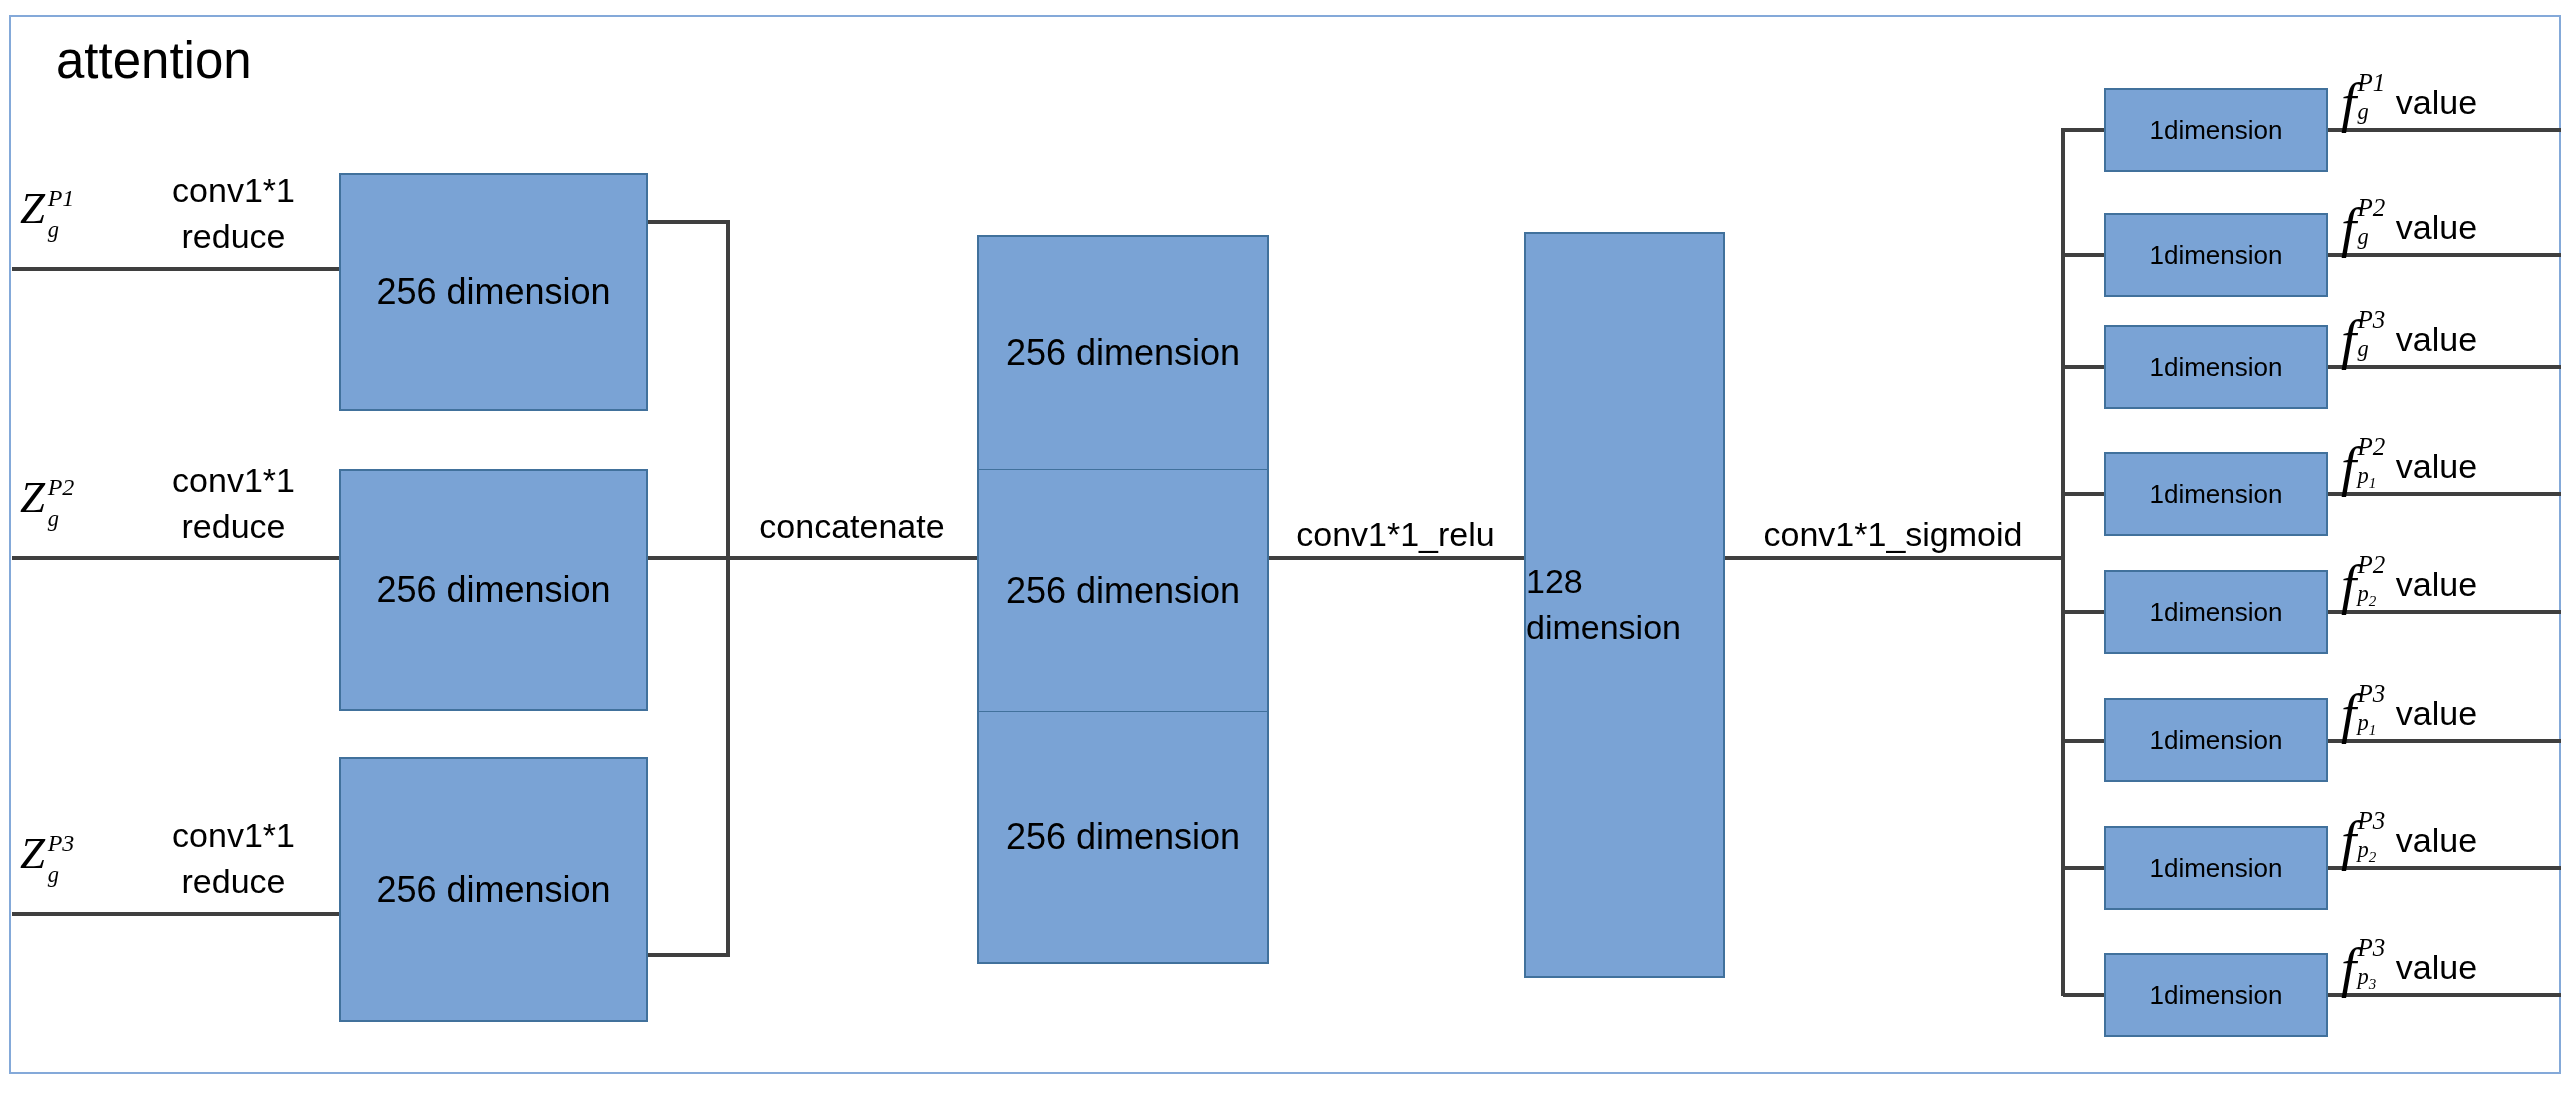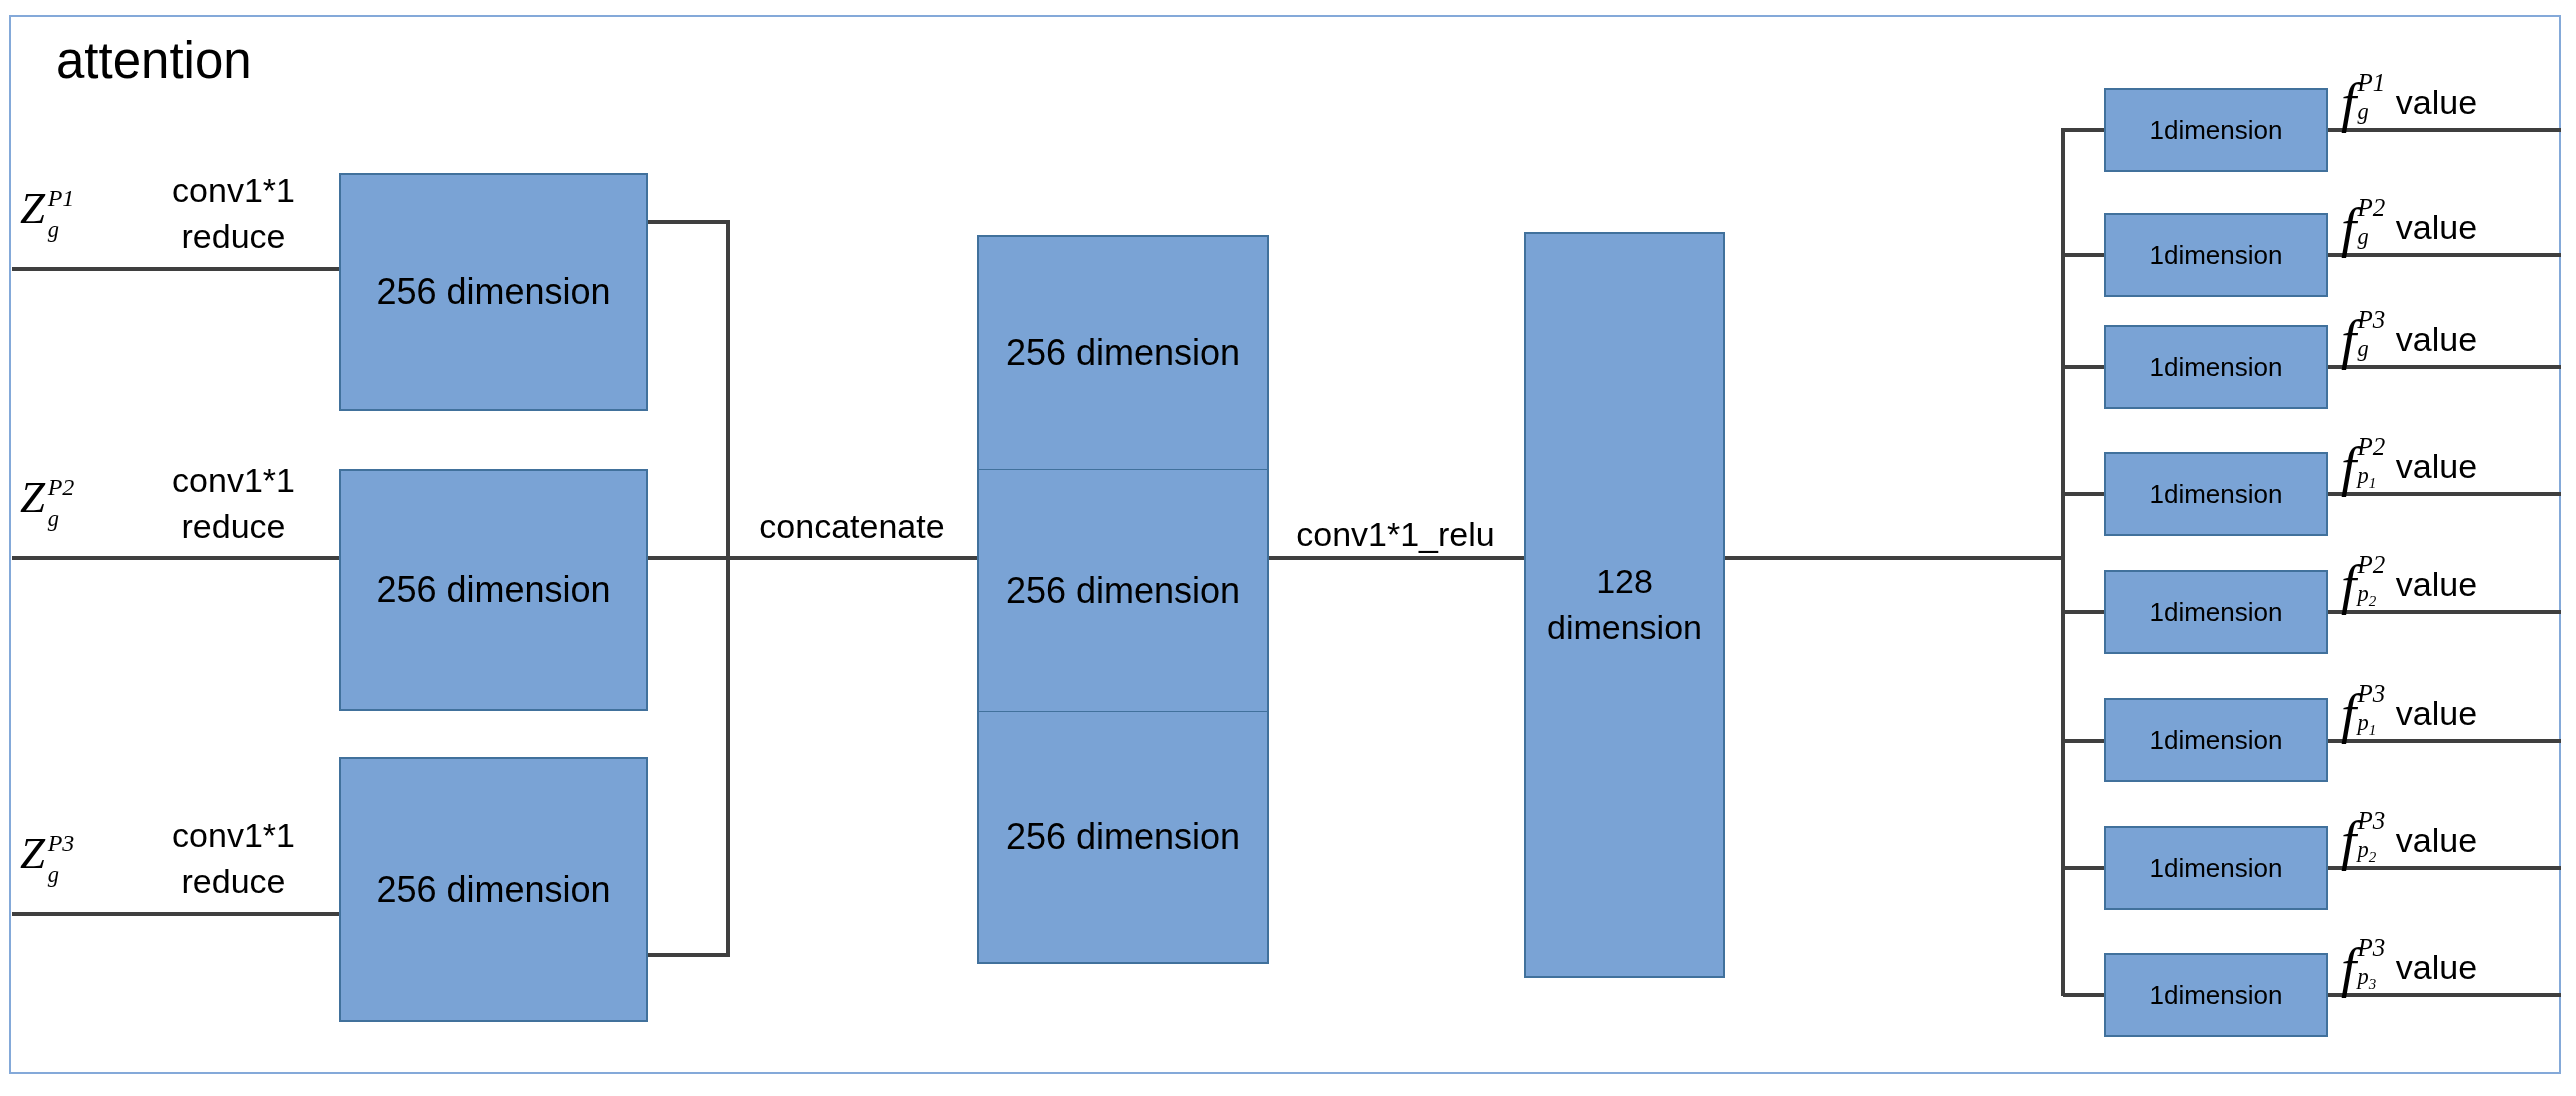--- a/index.html
+++ b/index.html
@@ -15,21 +15,21 @@
   .smallbox{font-size:26px;}
   .oplabel{position:absolute;width:197px;text-align:center;font-size:34px;line-height:1.35;}
   .freelabel{position:absolute;text-align:center;font-size:34px;}
   .concatbox{position:absolute;left:977px;top:235px;width:292px;height:729px;
              background:var(--box-fill,#7aa3d5);border:2px solid var(--box-border,#41719c);
              display:flex;flex-direction:column;box-sizing:border-box;z-index:2;}
   .concatsec{display:flex;align-items:center;justify-content:center;font-size:36px;box-sizing:border-box;}
   .concatsec + .concatsec{border-top:1.3px solid var(--box-border,#41719c);}
   .bottleneck{position:absolute;left:1524px;top:232px;width:201px;height:746px;
               background:var(--box-fill,#7aa3d5);border:2px solid var(--box-border,#41719c);
-              display:flex;flex-direction:column;align-items:center;justify-content:center;
+              display:flex;flex-direction:column;align-items:flex-start;justify-content:center;
               font-size:34px;line-height:1.35;box-sizing:border-box;z-index:2;text-align:center;}
   
   .zlabel{position:absolute;display:inline-flex;align-items:flex-start;}
   .mchar{font-family:"Liberation Serif",serif;font-style:italic;font-size:45px;line-height:1;}
   .mscripts{display:inline-flex;flex-direction:column;font-family:"Liberation Serif",serif;
             font-style:italic;line-height:1;margin-left:2.6px;}
   .msup{font-size:24px;}
   .msub{font-size:22.4px;margin-top:9.2px;}
   .flabel{position:absolute;width:220px;height:82px;display:flex;align-items:flex-end;z-index:3;}
   .fchar{font-family:"Liberation Serif",serif;font-style:italic;font-size:55px;line-height:0.95;}
@@ -122,20 +122,21 @@
 
   <div class="hline" style="left:1269px;top:556px;width:257px;"></div>
   <div class="freelabel" style="left:1264px;top:515px;width:263px;">conv1*1_relu</div>
 
   <div class="bottleneck">
     <div>128</div>
     <div>dimension</div>
   </div>
 
   <div class="hline" style="left:1725px;top:556px;width:339px;"></div>
+  <div class="freelabel" style="left:1722px;top:515px;width:342px;">conv1*1_sigmoid</div>
 
   <div class="vline" style="left:2061px;top:128px;height:868px;"></div>
 
   <div>
     <div class="hline" style="left:2063px;top:128px;width:43px;"></div>
     <div class="bluebox smallbox" style="left:2104px;top:88px;width:224px;height:84px;">
       <span>1dimension</span>
     </div>
     <div class="hline" style="left:2328px;top:128px;width:233px;"></div>
     <div class="flabel" style="left:2341px;top:47px;">

